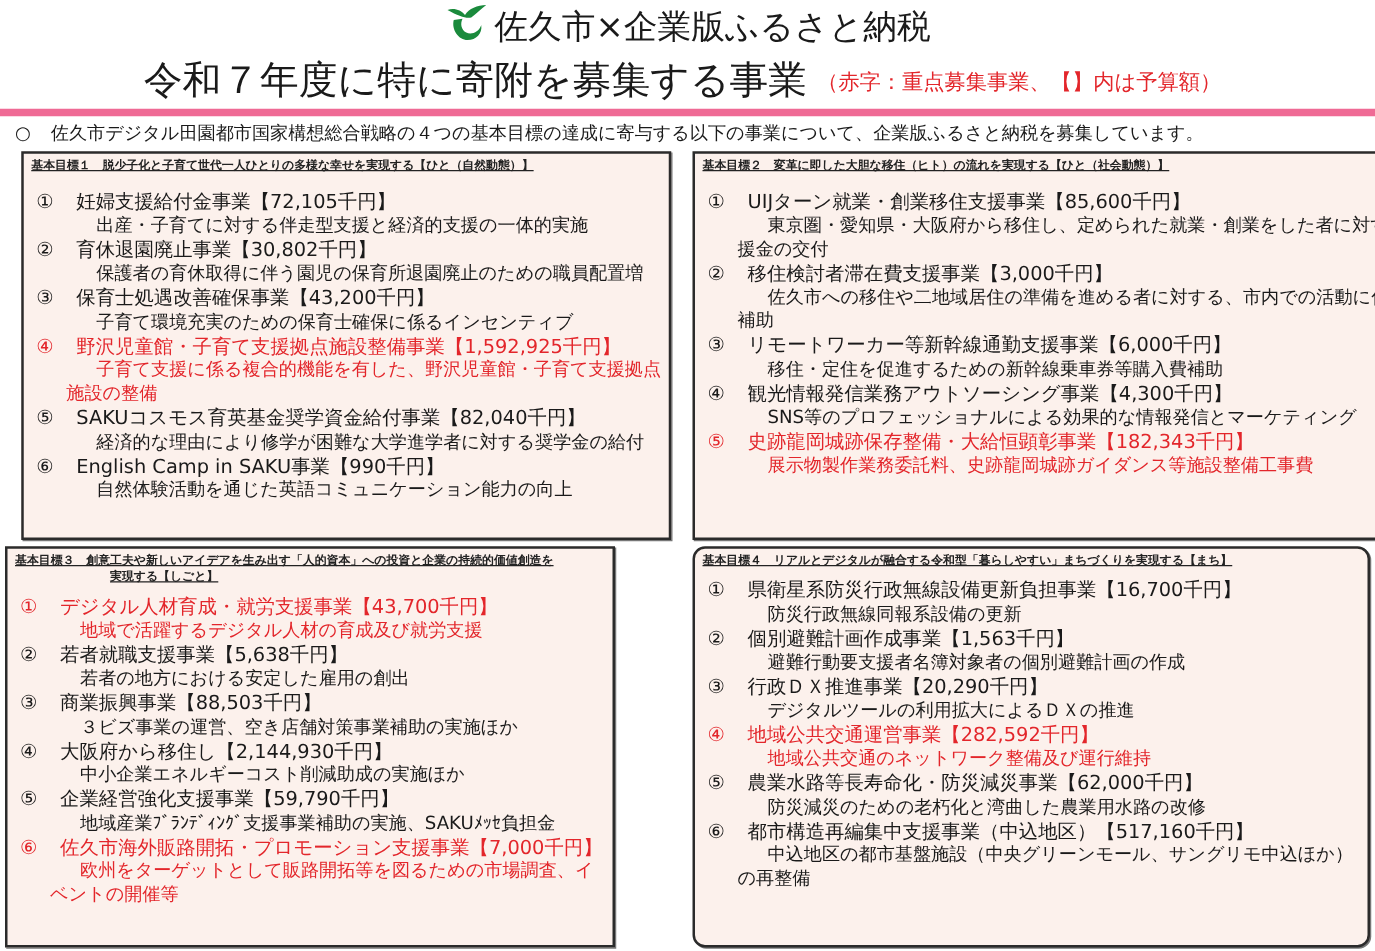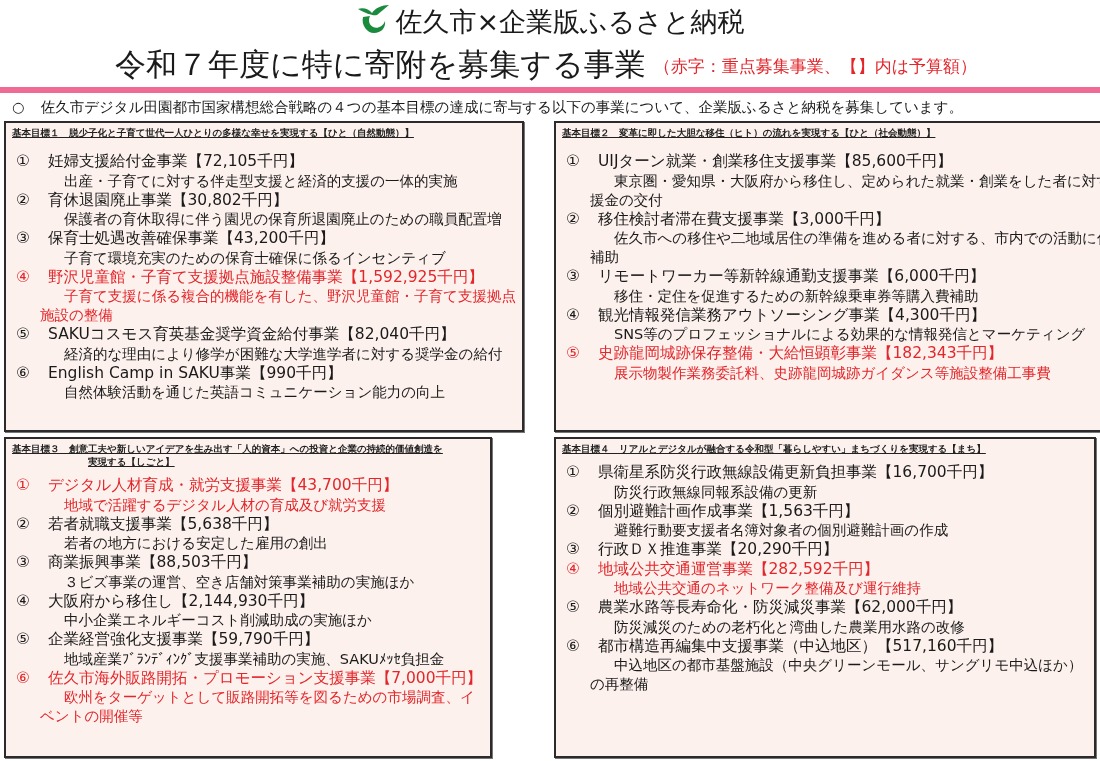--- a/index.html
+++ b/index.html
@@ -21,24 +21,24 @@
   .pink-rule { position: absolute; left: 0; top: 87px; width: 1100px; height: 6px; background: #ef6a95; }
   .intro {
     position: absolute; left: 12px; top: 97px; font-size: 14.5px; line-height: 20px; white-space: nowrap;
   }
   .intro .circle { margin-right: 16px; }
 
   .goal-box {
     position: absolute; background: #fcf1ec; border: 2px solid #2b2b2b;
     box-shadow: 1px 1px 0 #777; box-sizing: border-box; overflow: hidden;
   }
-  #goal1 { left: 4px;  top: 121px; width: 520px; height: 311px; }
+  #goal1 { left: 17px;  top: 121px; width: 520px; height: 311px; }
   #goal2 { left: 554px; top: 121px; width: 626px; height: 311px; }
   #goal3 { left: 4px;  top: 437px; width: 488px; height: 321px; }
-  #goal4 { left: 554px; top: 437px; width: 542px; height: 321px; }
+  #goal4 { left: 554px; top: 437px; width: 542px; height: 321px; border-radius: 10px; }
 
   .goal-head {
     font-size: 9.5px; font-weight: bold; text-decoration: underline; line-height: 13px;
     padding: 3px 0 0 6px; color: #222;
   }
   .goal-head .cont { display: block; padding-left: 76px; }
   .items { padding: 13px 6px 0 10px; }
   #goal3 .items, #goal4 .items { padding-top: 8px; }
   .item .title { font-size: 15.5px; line-height: 19.5px; white-space: nowrap; }
   .item .num { display: inline-block; width: 32px; }
@@ -160,20 +160,21 @@
     <div class="item">
       <div class="title"><span class="num">①</span><span>県衛星系防災行政無線設備更新負担事業【16,700千円】</span></div>
       <div class="desc">防災行政無線同報系設備の更新</div>
     </div>
     <div class="item">
       <div class="title"><span class="num">②</span><span>個別避難計画作成事業【1,563千円】</span></div>
       <div class="desc">避難行動要支援者名簿対象者の個別避難計画の作成</div>
     </div>
     <div class="item">
       <div class="title"><span class="num">③</span><span>行政ＤＸ推進事業【20,290千円】</span></div>
+      <div class="desc">デジタルツールの利用拡大によるＤＸの推進</div>
     </div>
     <div class="item red">
       <div class="title"><span class="num">④</span><span>地域公共交通運営事業【282,592千円】</span></div>
       <div class="desc">地域公共交通のネットワーク整備及び運行維持</div>
     </div>
     <div class="item">
       <div class="title"><span class="num">⑤</span><span>農業水路等長寿命化・防災減災事業【62,000千円】</span></div>
       <div class="desc">防災減災のための老朽化と湾曲した農業用水路の改修</div>
     </div>
     <div class="item">

